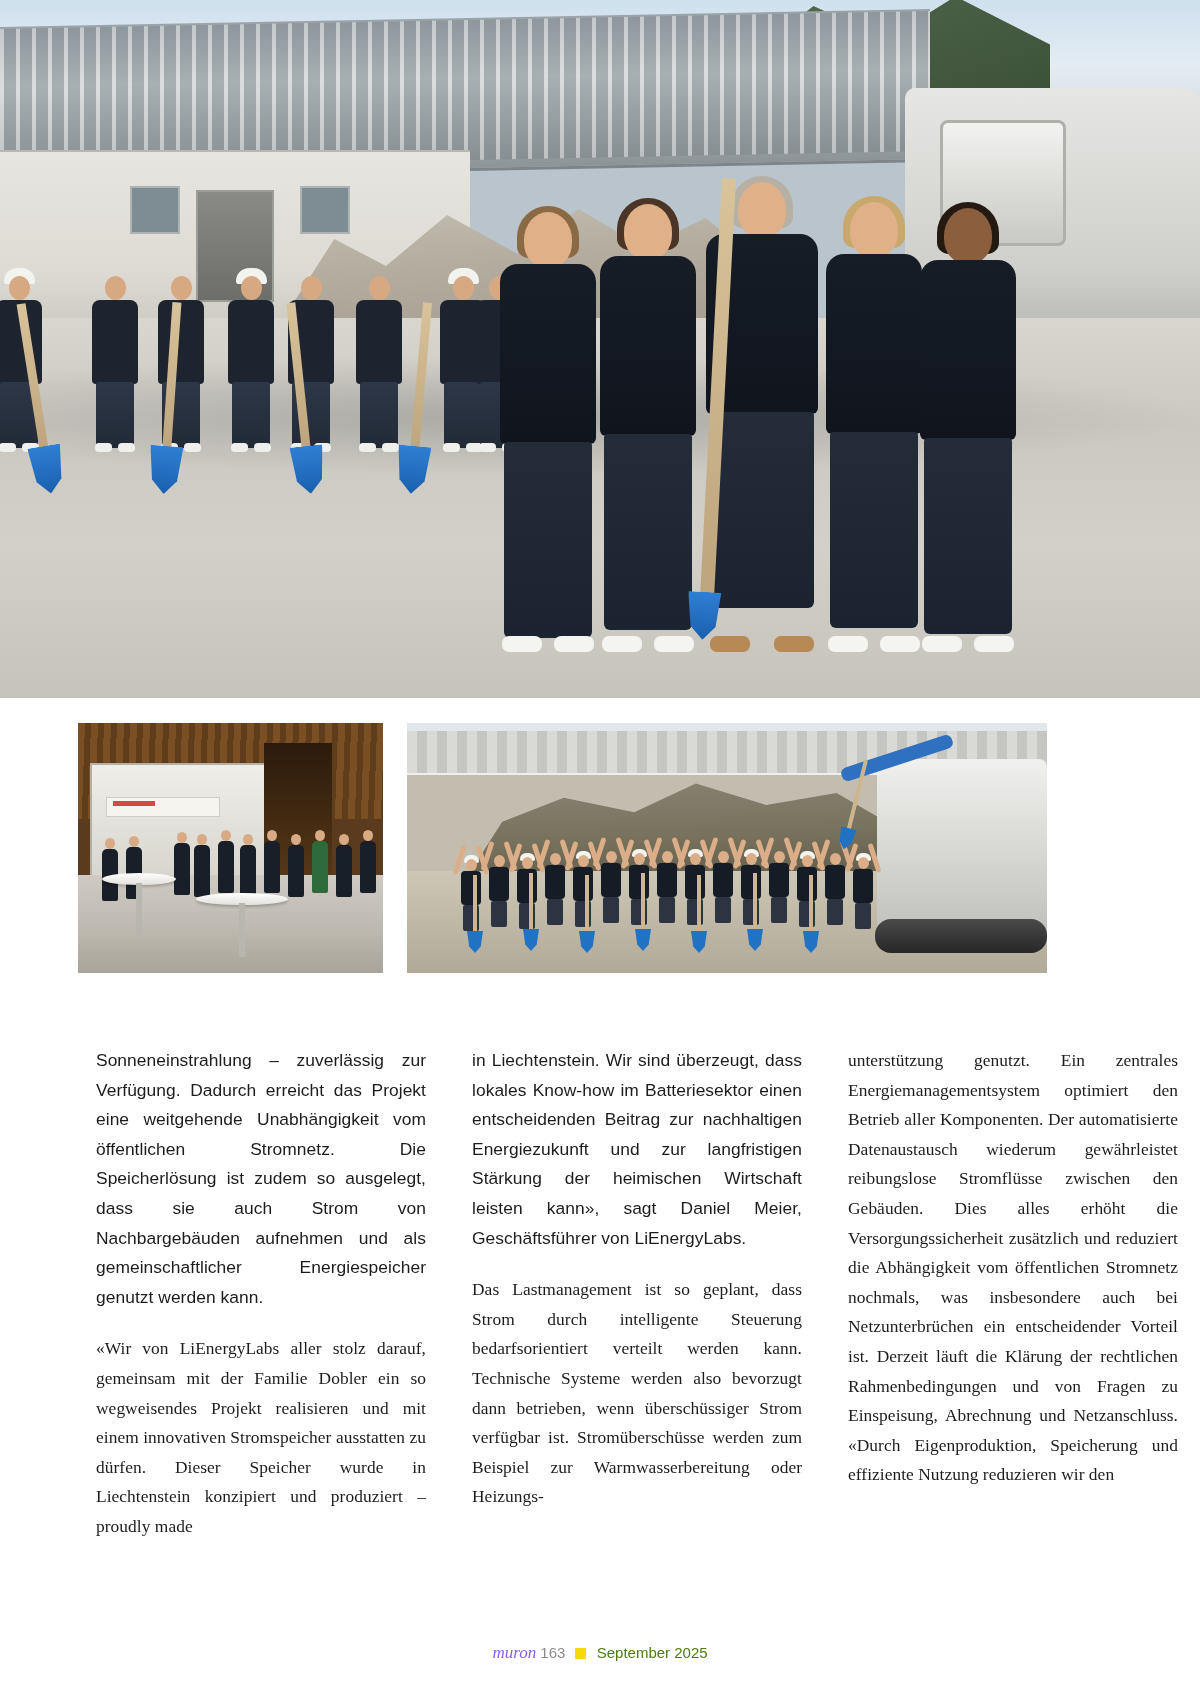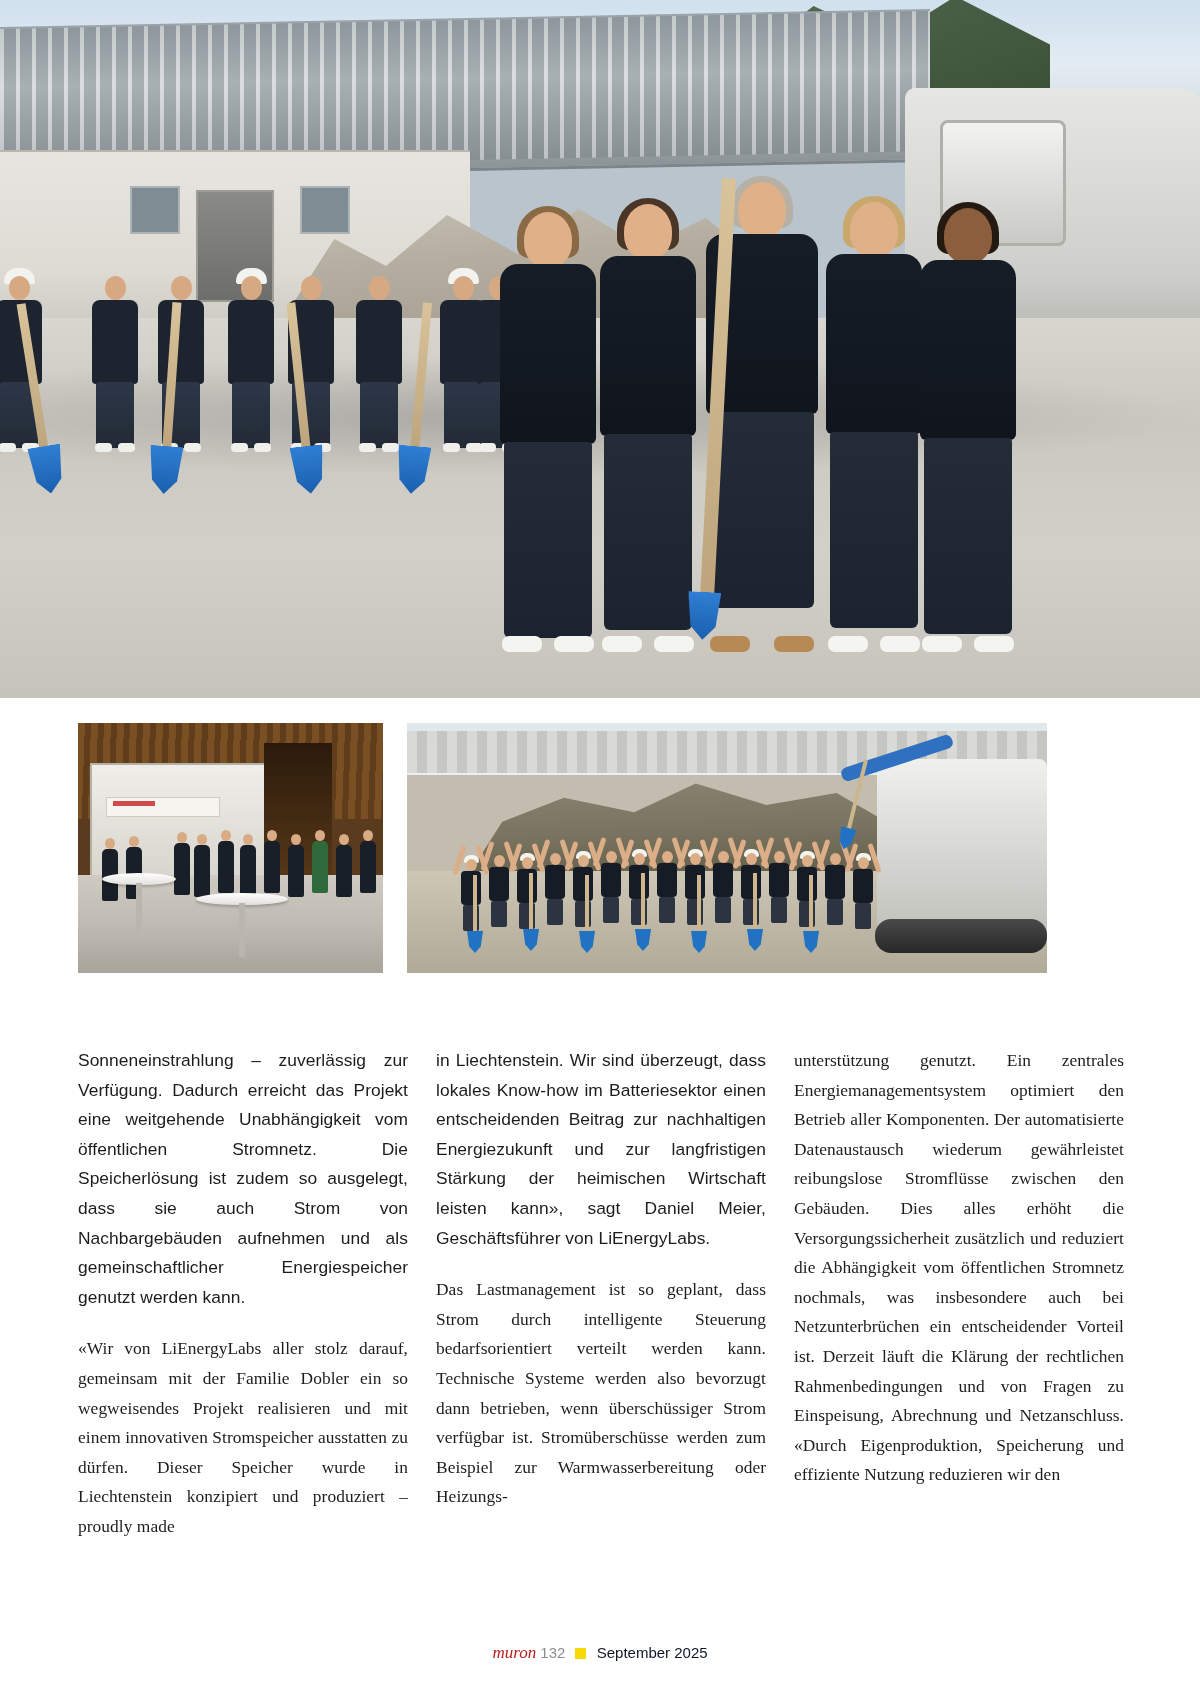--- a/index.html
+++ b/index.html
@@ -289,20 +289,21 @@
     position:absolute;
     left:78px;
     top:1046px;
     width:1046px;
     display:flex;
     gap:28px;
   }
   .col {
     width:330px;
     flex: 0 0 330px;
+    margin-left: 18px;
   }
   .col p {
     margin:0 0 22px 0;
     font-size:17.4px;
     line-height:29.6px;
     text-align:justify;
     hyphens:manual;
     color:#1c1c1c;
     letter-spacing:0.05px;
   }
@@ -315,31 +316,31 @@
     top:1643px;
     width:1200px;
     text-align:center;
     font-size:15px;
     color:#8d8d8d;
   }
   .footer .brand {
     font-family:"Liberation Serif", serif;
     font-style:italic;
     font-size:17px;
-    color:#b91c1c;
+    color:#8b5cf6;
   }
   .footer .num { color:#8d8d8d; }
   .footer .sep {
     display:inline-block;
     width:11px; height:11px;
     background:#f7d908;
     margin:0 7px 0 5px;
     vertical-align:-1px;
   }
-  .footer .date { color:#0f172a; }
+  .footer .date { color:#4d7c0f; }
 </style>
 </head>
 <body>
 
 <div class="hero" role="img" aria-label="Gruppenfoto mit Spaten beim Spatenstich vor Industriehalle und Bagger">
   <div class="hero-sky"></div>
   <div class="hero-mountain"></div>
   <div class="hero-roofline"></div>
   <div class="hero-roof-ribs"></div>
   <div class="hero-building"></div>
@@ -629,16 +630,16 @@
     <p>in Liechtenstein. Wir sind überzeugt, dass lokales Know-how im Batteriesektor einen entscheidenden Beitrag zur nachhaltigen Energiezukunft und zur langfristigen Stärkung der heimischen Wirtschaft leisten kann», sagt Daniel Meier, Geschäftsführer von LiEnergyLabs.</p>
     <p>Das Lastmanagement ist so geplant, dass Strom durch intelligente Steuerung bedarfsorientiert verteilt werden kann. Technische Systeme werden also bevorzugt dann betrieben, wenn überschüssiger Strom verfügbar ist. Stromüberschüsse werden zum Beispiel zur Warmwasserbereitung oder Heizungs-</p>
   </div>
   <div class="col">
     <p>unterstützung genutzt. Ein zentrales Energiemanagementsystem optimiert den Betrieb aller Komponenten. Der automatisierte Datenaustausch wiederum gewährleistet reibungslose Stromflüsse zwischen den Gebäuden. Dies alles erhöht die Versorgungssicherheit zusätzlich und reduziert die Abhängigkeit vom öffentlichen Stromnetz nochmals, was insbesondere auch bei Netzunterbrüchen ein entscheidender Vorteil ist. Derzeit läuft die Klärung der rechtlichen Rahmenbedingungen und von Fragen zu Einspeisung, Abrechnung und Netzanschluss. «Durch Eigenproduktion, Speicherung und effiziente Nutzung reduzieren wir den</p>
   </div>
 </div>
 
 <div class="footer">
   <span class="brand">muron</span>
-  <span class="num">132</span>
+  <span class="num">163</span>
   <span class="sep" style="background: rgb(247, 217, 8);"></span>
   <span class="date">September 2025</span>
 </div>
 
 </body></html>

